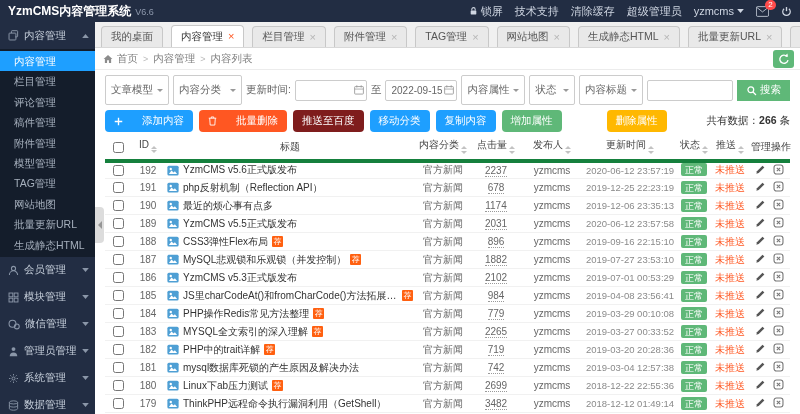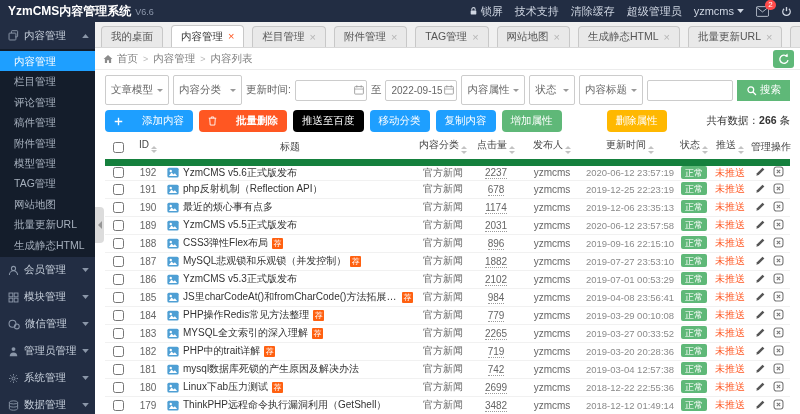--- a/index.html
+++ b/index.html
@@ -62,21 +62,21 @@
 .search-btn {height:21px; background:#5FB878; color:#fff; border:none; border-radius:0; padding:0 9px; display:inline-flex; align-items:center; gap:3px; font-size:10.5px; cursor:pointer; white-space:nowrap;}
 
 .toolbar {display:flex; align-items:center; margin-bottom:4px;}
 #toolbar-buttons {display:flex; gap:6px;}
 .tbtn {height:22px; border:none; border-radius:4px; color:#fff; font-size:10.5px; padding:0 9px; display:inline-flex; align-items:center; gap:19px; cursor:pointer; white-space:nowrap;}
 .total {margin-left:auto; font-size:10.5px; color:#333;}
 .total b {font-weight:bold;}
 
 
 table {width:100%; border-collapse:collapse; table-layout:fixed; font-size:10px;}
-thead th {font-weight:normal; color:#444; padding:2px; border-bottom:7px solid #15803d; text-align:center; white-space:nowrap; height:18px;}
+thead th {font-weight:normal; color:#444; padding:2px; border-bottom:4px solid #15803d; text-align:center; white-space:nowrap; height:18px;}
 tbody td {padding:0 2px; height:18px; border-bottom:1px solid #f1f1f1; text-align:center; color:#666; white-space:nowrap; overflow:hidden;}
 input[type=checkbox] {width:11px; height:11px; margin:0; vertical-align:middle; cursor:pointer;}
 .title-cell {display:flex; align-items:center; gap:4px; overflow:hidden;}
 .title-text {color:#333; cursor:pointer; overflow:hidden; text-overflow:ellipsis;}
 .rbadge {background:#FF6010; color:#fff; font-size:8px; width:11px; height:11px; line-height:11px; text-align:center; border-radius:1px; flex:0 0 11px;}
 .clicks {border-bottom:1px dotted #9a9a9a; cursor:pointer;}
 .time {color:#8a8a8a; font-size:9.5px;}
 .status-badge {background:#5FB878; color:#fff; font-size:9px; padding:1.5px 4px; border-radius:2px;}
 .push {color:#FF5722;}
 .ops {display:inline-flex; gap:7px; align-items:center;}
@@ -376,29 +376,29 @@
         <div class="toolbar">
           <div id="toolbar-buttons">
               <button class="tbtn" style="background: rgb(30, 159, 255);">
                 <span class="icon">
                   <svg width="9" height="9" viewBox="0 0 12 12">
                     <path d="M6 1v10M1 6h10" stroke="currentColor" stroke-width="1.8"></path>
                   </svg>
                 </span>
                 <span>添加内容</span>
               </button>
-              <button class="tbtn" style="background: rgb(255, 87, 34); font-weight: bold;">
+              <button class="tbtn" style="background: rgb(255, 87, 34);">
                 <span class="icon">
                   <svg width="9" height="10" viewBox="0 0 14 16">
                     <path d="M1 3.5h12M5 3.5V1.5h4v2M2.5 3.5l.8 11h7.4l.8-11" fill="none" stroke="currentColor" stroke-width="1.4"></path>
                   </svg>
                 </span>
                 <span>批量删除</span>
               </button>
-              <button class="tbtn" style="background: #000000; text-align: center;">
+              <button class="tbtn" style="background: #7f1d1d; text-align: center;">
                 <span>推送至百度</span>
               </button>
               <button class="tbtn" style="background: rgb(30, 159, 255);">
                 <span>移动分类</span>
               </button>
               <button class="tbtn" style="background: rgb(30, 159, 255);">
                 <span>复制内容</span>
               </button>
               <button class="tbtn" style="background: rgb(95, 184, 120);">
                 <span>增加属性</span>

